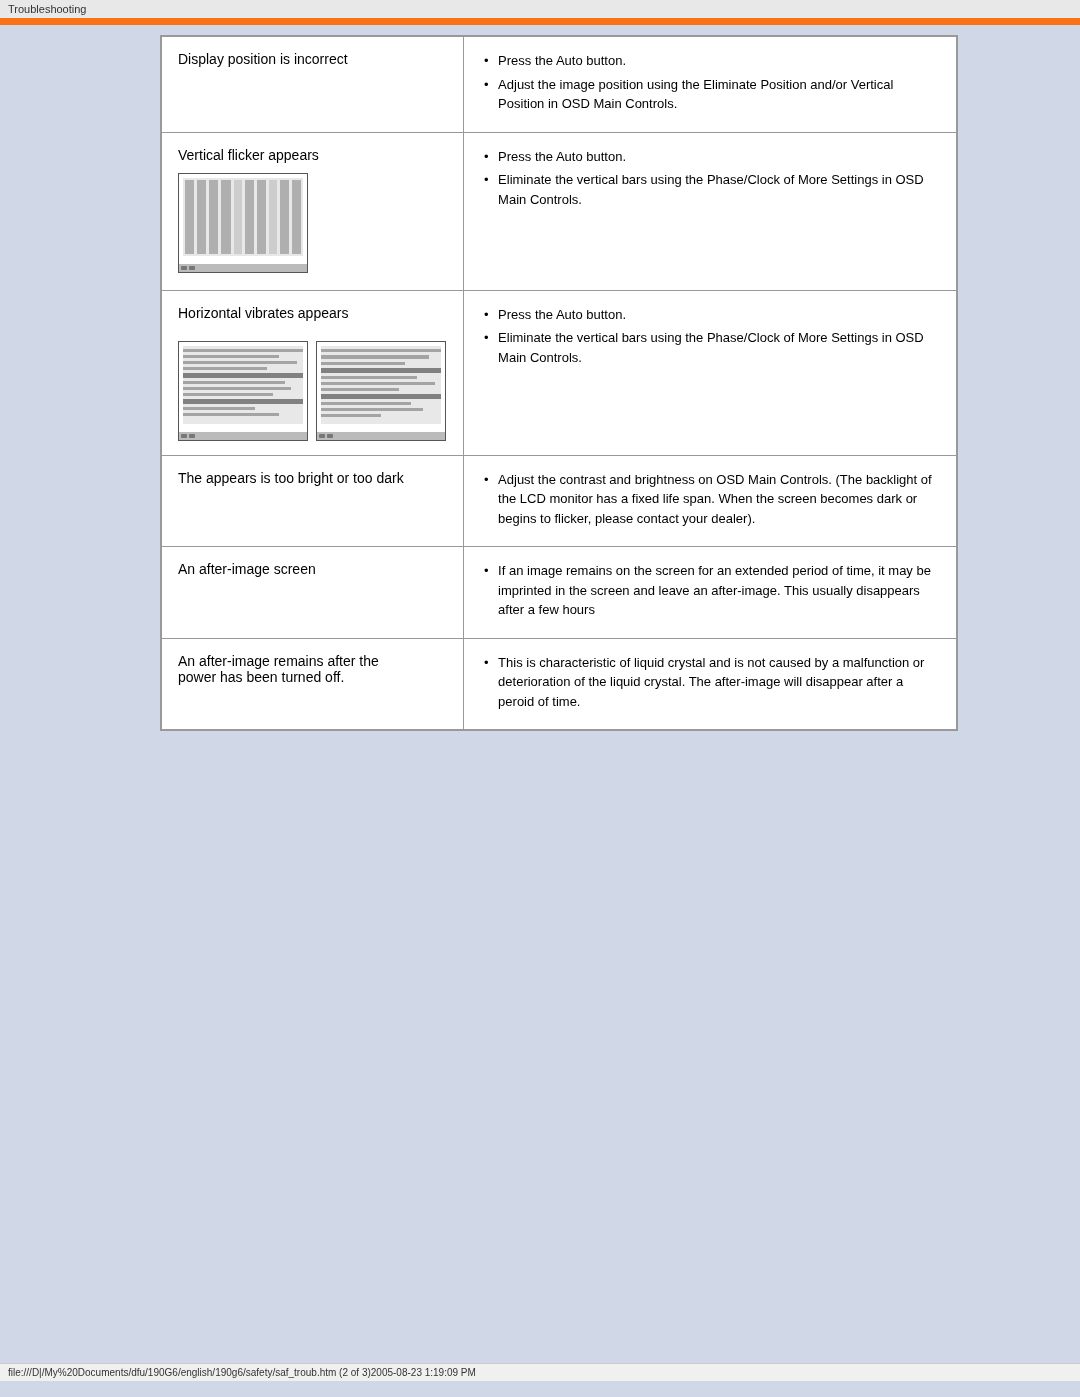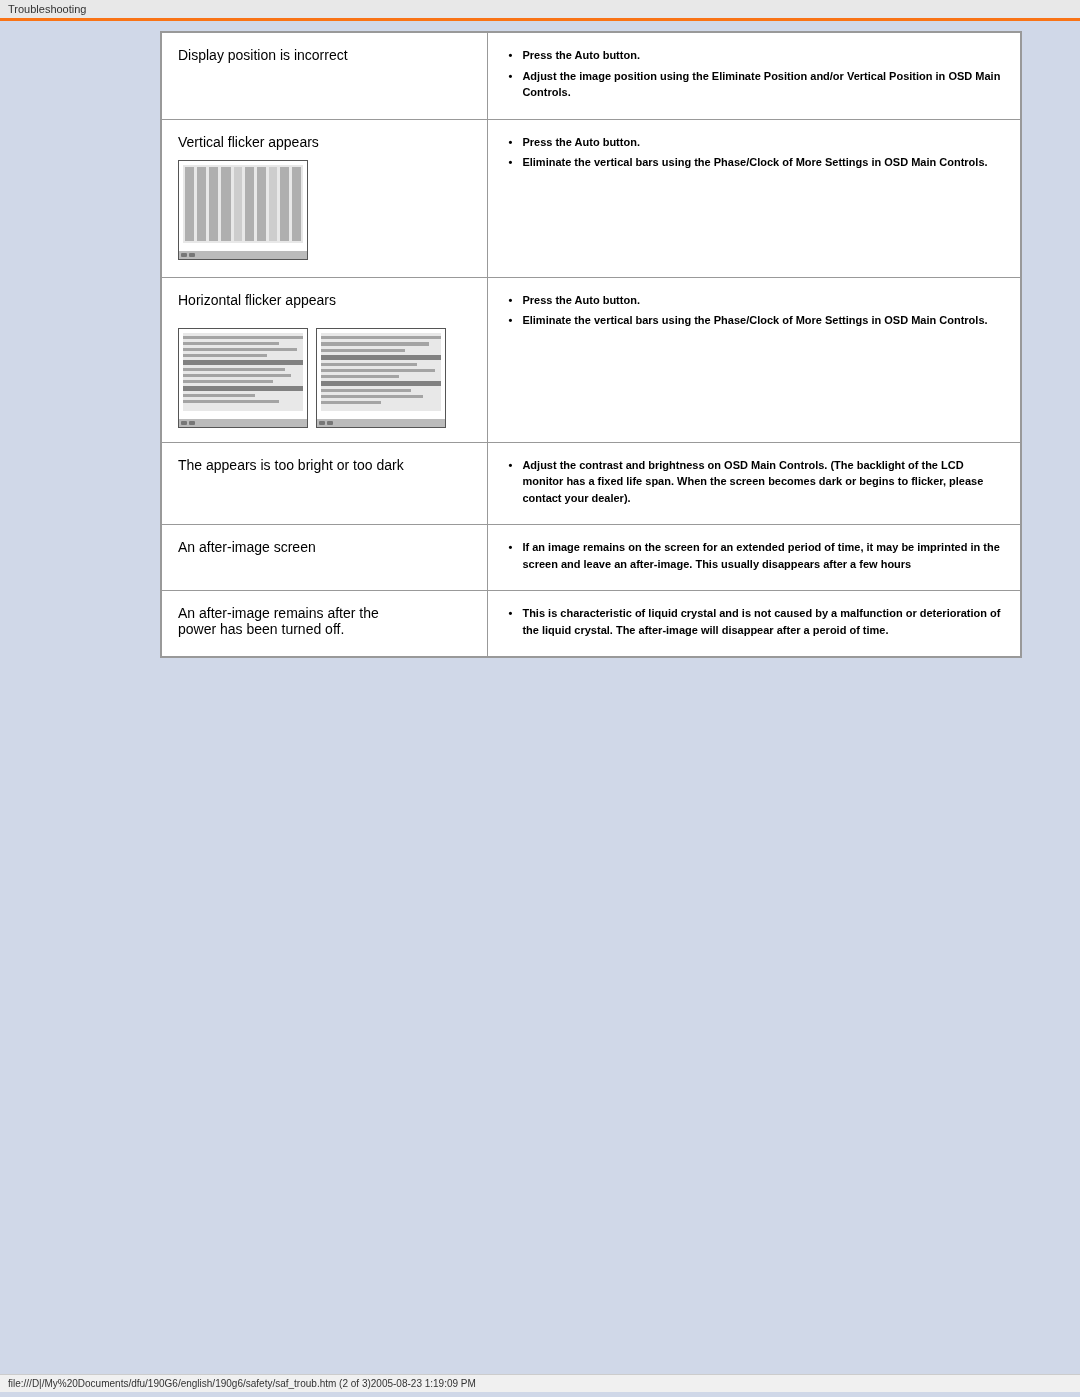--- a/index.html
+++ b/index.html
@@ -9,50 +9,49 @@
       background: #d0d8e8;
       color: #000;
       width: 1080px;
       min-height: 1397px;
     }
     .browser-bar {
       background: #e8e8e8;
       padding: 3px 8px;
       font-size: 11px;
       color: #333;
-      border-bottom: 3px solid #f97316;
+      border-bottom: 7px solid #f97316;
     }
     .page-wrapper {
       background: #d0d8e8;
       padding: 10px 20px 10px 160px;
       min-height: 1370px;
     }
     .table-container {
       background: #fff;
       border: 1px solid #999;
-      width: 862px;
+      width: 798px;
     }
     table {
       width: 100%;
       border-collapse: collapse;
     }
     td {
       border: 1px solid #999;
       vertical-align: top;
       padding: 14px 16px;
     }
     td.problem-col {
       width: 38%;
       font-size: 14px;
       font-weight: normal;
     }
     td.solution-col {
       width: 62%;
-      font-size: 11px;
-      font-weight: bold;
+      font-size: 13px;
     }
     .solution-col ul {
       list-style: none;
       padding: 0;
     }
     .solution-col ul li {
       padding-left: 18px;
       position: relative;
       margin-bottom: 4px;
       line-height: 1.5;
@@ -122,21 +121,21 @@
       background: #777;
       border-radius: 1px;
     }
     .footer-bar {
       background: #f0f0f0;
       border-top: 1px solid #ccc;
       padding: 3px 8px;
       font-size: 10px;
       color: #333;
       position: fixed;
-      bottom: 5px;
+      bottom: 16px;
       width: 1080px;
     }
   </style>
 </head>
 <body>
 
 <div class="browser-bar">
   <span>Troubleshooting</span>
 </div>
 
@@ -186,21 +185,21 @@
           <td class="solution-col">
             <ul>
               <li>Press the Auto button.</li>
               <li>Eliminate the vertical bars using the Phase/Clock of More Settings in OSD Main Controls.</li>
             </ul>
           </td>
         </tr>
 
         <tr>
           <td class="problem-col">
-            <div>Horizontal flicker appears</div>
+            <div>Horizontal vibrates appears</div>
 
             <div style="display:flex;gap:8px;margin-top:10px;">
               <div class="monitor-img" style="width:130px;height:100px;">
                 <div class="monitor-screen">
                   <div class="h-lines">
                     <div class="h-line" style="width:100%;margin-top:3px;"></div>
                     <div class="h-line" style="width:80%;"></div>
                     <div class="h-line" style="width:95%;"></div>
                     <div class="h-line" style="width:70%;"></div>
                     <div class="h-line" style="width:100%;height:5px;background:#555;"></div>

